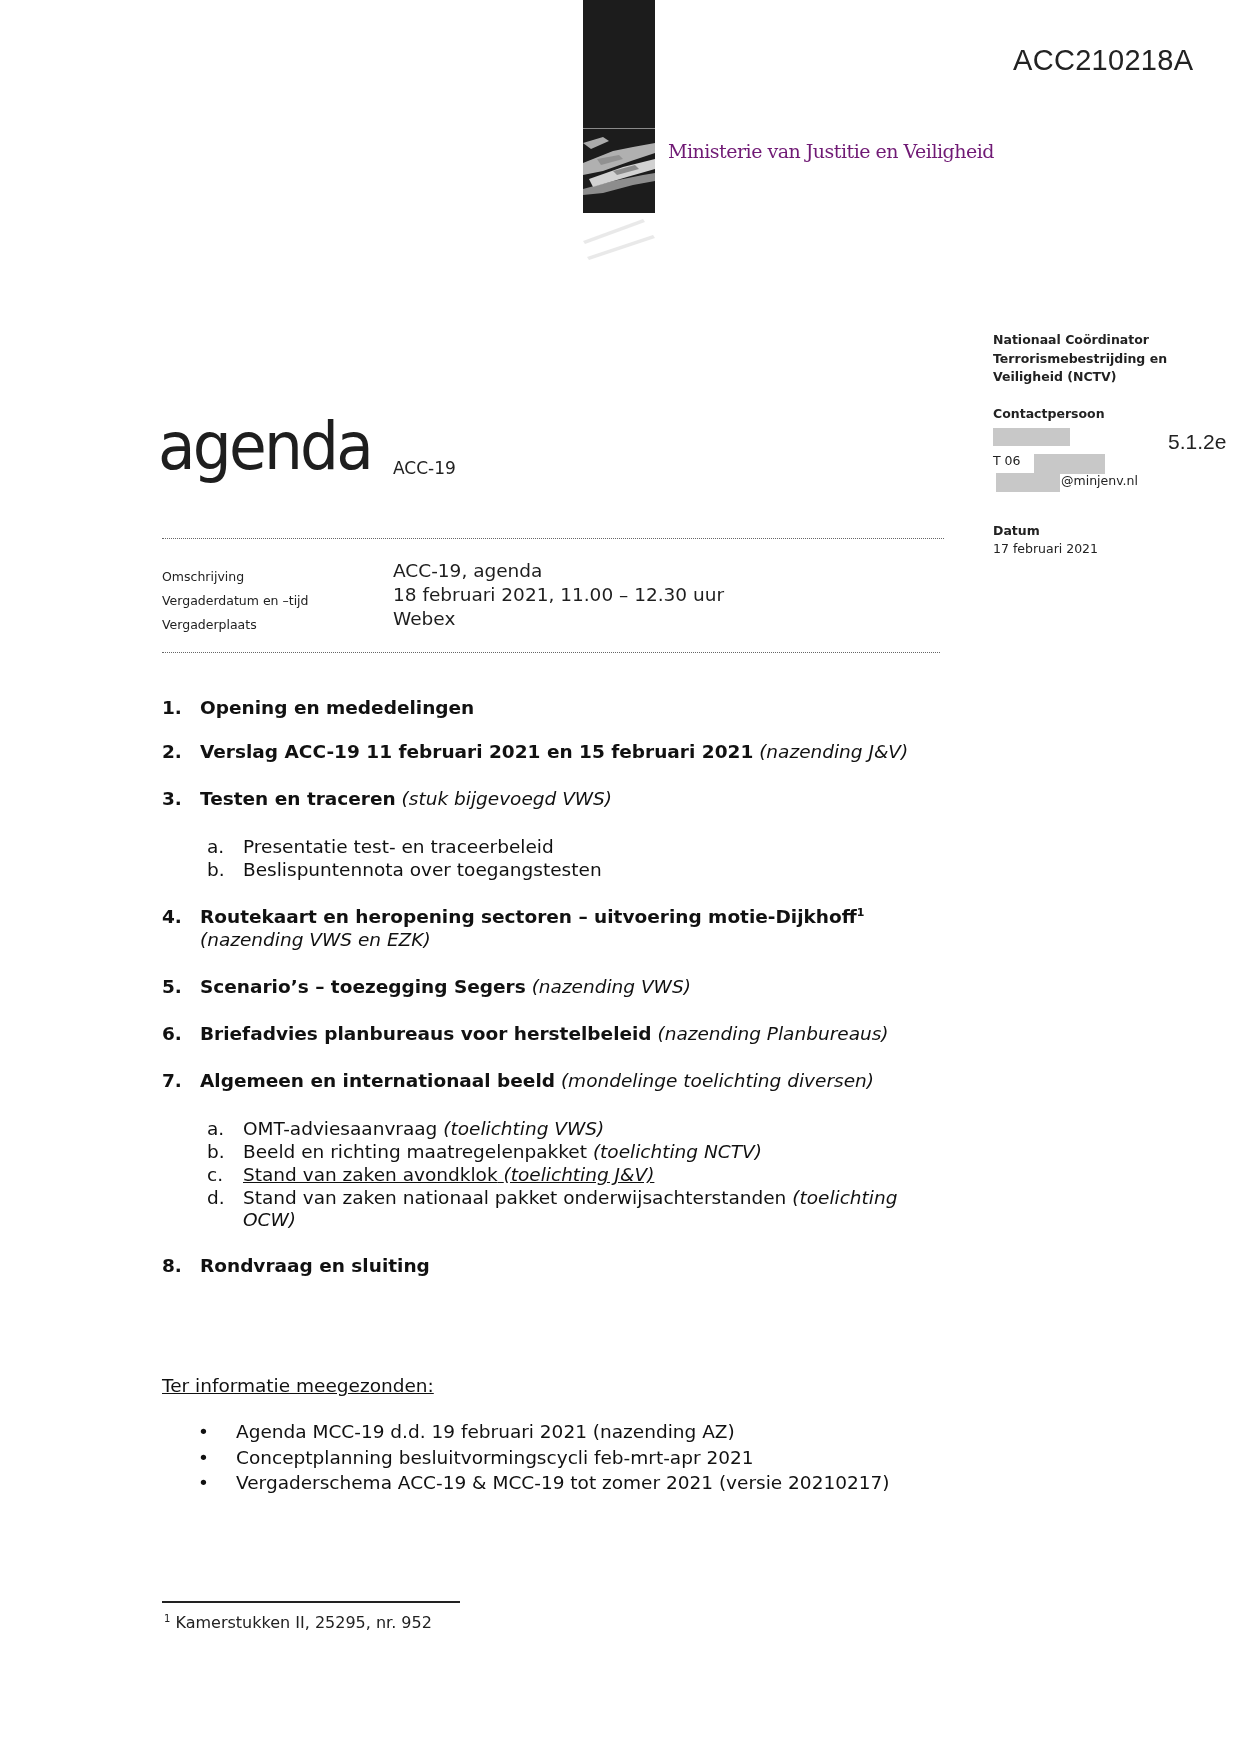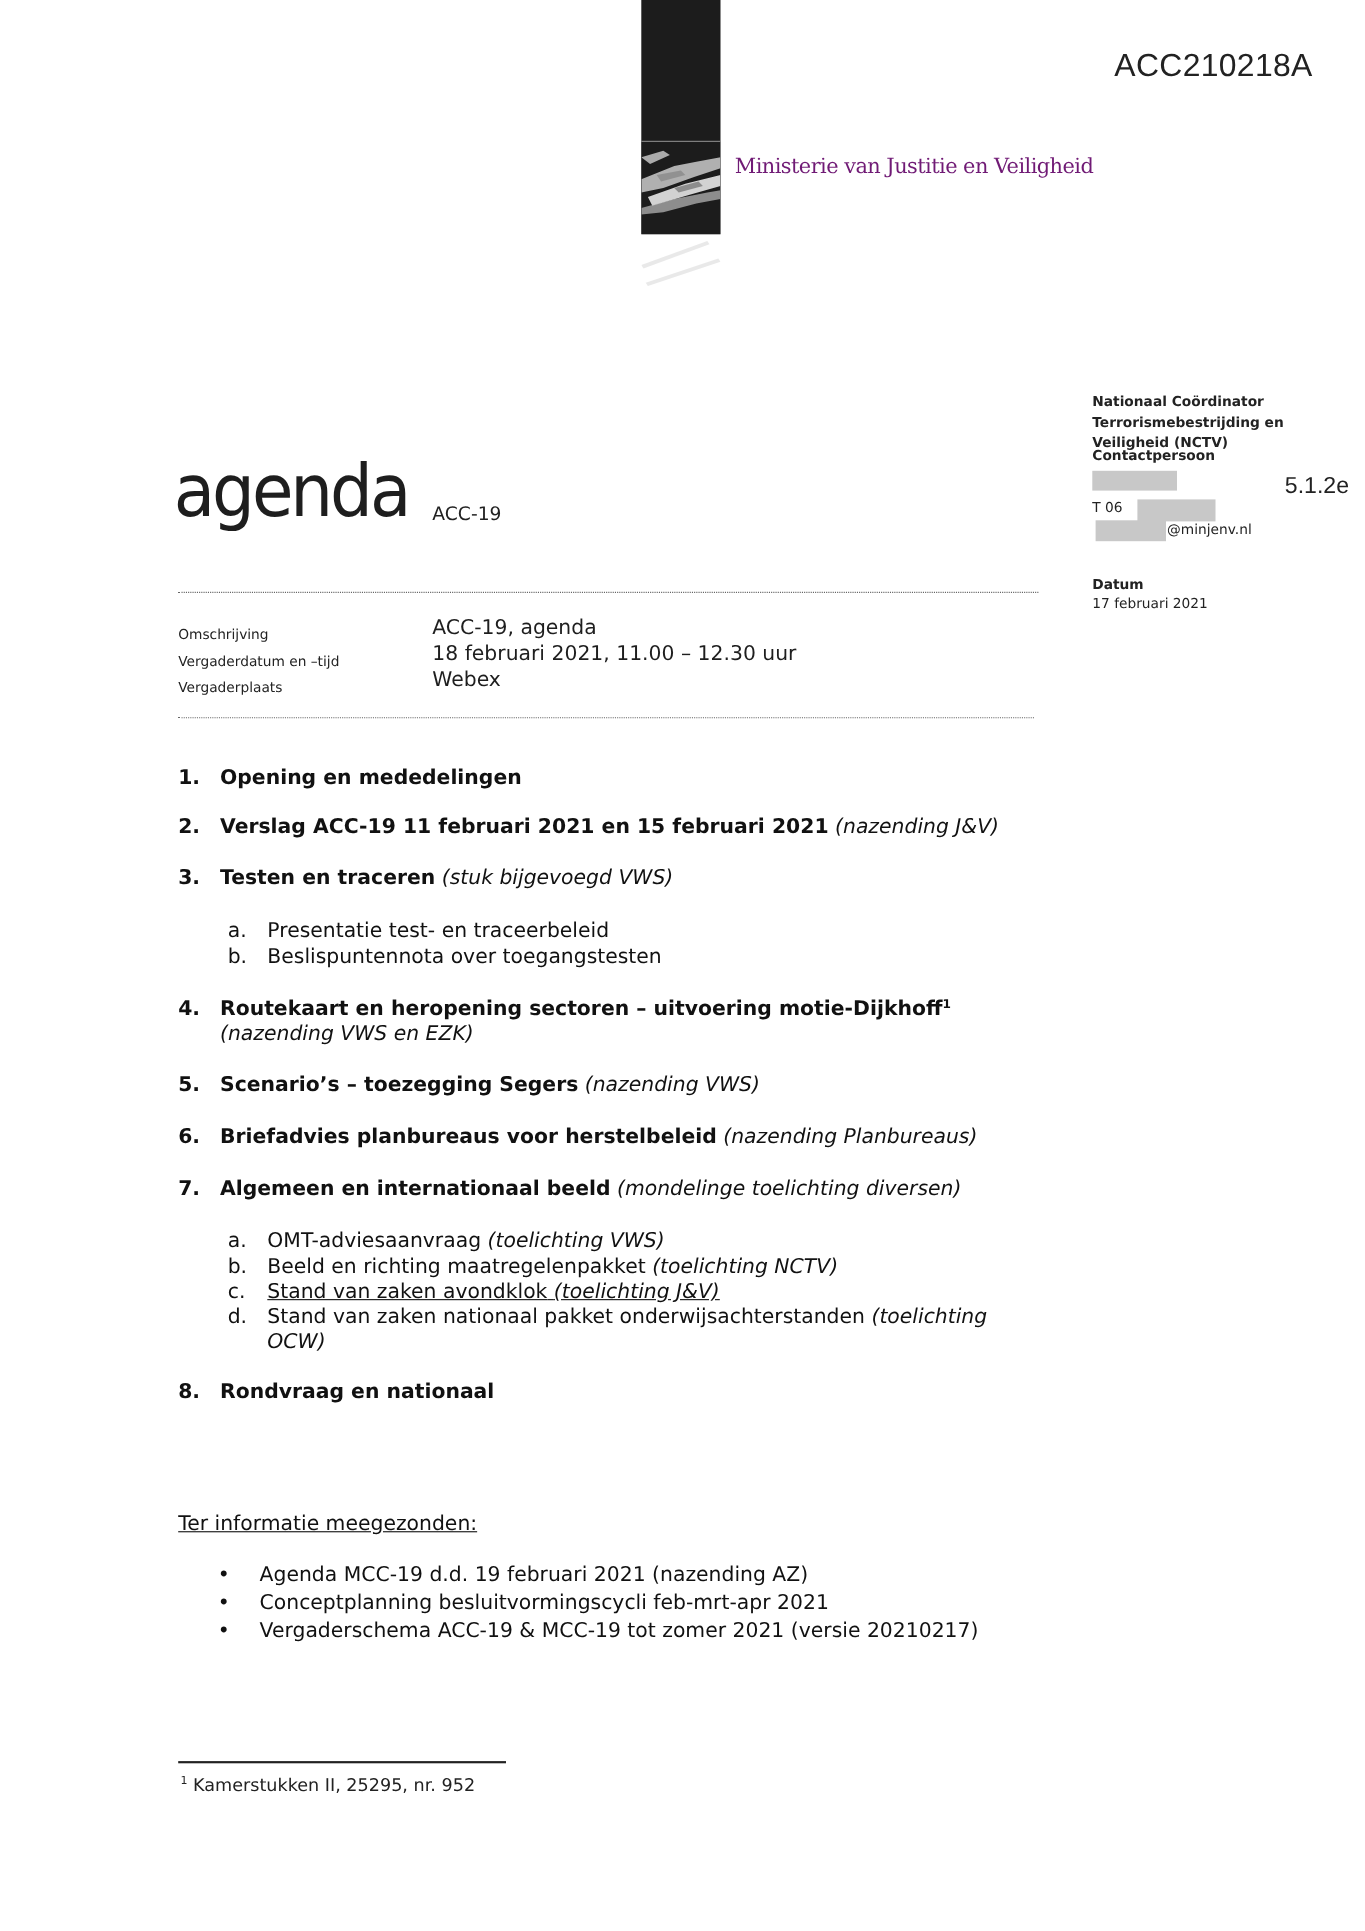--- a/index.html
+++ b/index.html
@@ -69,21 +69,21 @@
 <div class="abs logo-fade">
   <svg width="72" height="50" viewBox="0 0 72 50">
     <path d="M0 28 L60 6 L62 9 L2 31 Z" fill="#888"></path>
     <path d="M4 44 L70 22 L72 25 L6 47 Z" fill="#888"></path>
   </svg>
 </div>
 
 <div class="abs doc-code">ACC210218A</div>
 <div class="abs ministry">Ministerie van Justitie en Veiligheid</div>
 
-<div class="abs side" style="top:356px;">
+<div class="abs side" style="top:331px;">
   <div><b>Nationaal Coördinator</b></div>
   <div><b>Terrorismebestrijding en</b></div>
   <div><b>Veiligheid (NCTV)</b></div>
 </div>
 <div class="abs side" style="top:405px;"><b>Contactpersoon</b></div>
 <div class="abs redact" style="left:993px; top:428px; width:77px; height:18px;"></div>
 <div class="abs side" style="top:452px;">T  06</div>
 <div class="abs redact" style="left:1034px; top:454px; width:71px; height:20px;"></div>
 <div class="abs redact" style="left:996px; top:473px; width:64px; height:19px;"></div>
 <div class="abs side" style="left:1061px; top:472px;">@minjenv.nl</div>
@@ -147,21 +147,21 @@
 </div>
 <div class="abs sub" style="top:1164px;text-decoration:underline;">
   <span class="let">c.</span><span>Stand van zaken avondklok</span> <span class="note">(toelichting J&amp;V)</span>
 </div>
 <div class="abs sub" style="top:1187px;">
   <span class="let">d.</span><span>Stand van zaken nationaal pakket onderwijsachterstanden</span> <span class="note">(toelichting</span>
 </div>
 <div class="abs sub" style="top:1209px; left:243px;"><span class="note">OCW)</span></div>
 
 <div class="abs item" style="top:1255px;">
-  <span class="num">8.</span><span class="txt">Rondvraag en nationaal</span>
+  <span class="num">8.</span><span class="txt">Rondvraag en sluiting</span>
 </div>
 
 <div class="abs info-head">Ter informatie meegezonden:</div>
 <div class="abs bullet" style="top:1421px;">
   <span class="dot">•</span><span>Agenda MCC-19 d.d. 19 februari 2021</span> <span class="note">(nazending AZ)</span>
 </div>
 <div class="abs bullet" style="top:1447px;">
   <span class="dot">•</span><span>Conceptplanning besluitvormingscycli feb-mrt-apr 2021</span>
 </div>
 <div class="abs bullet" style="top:1472px;">

